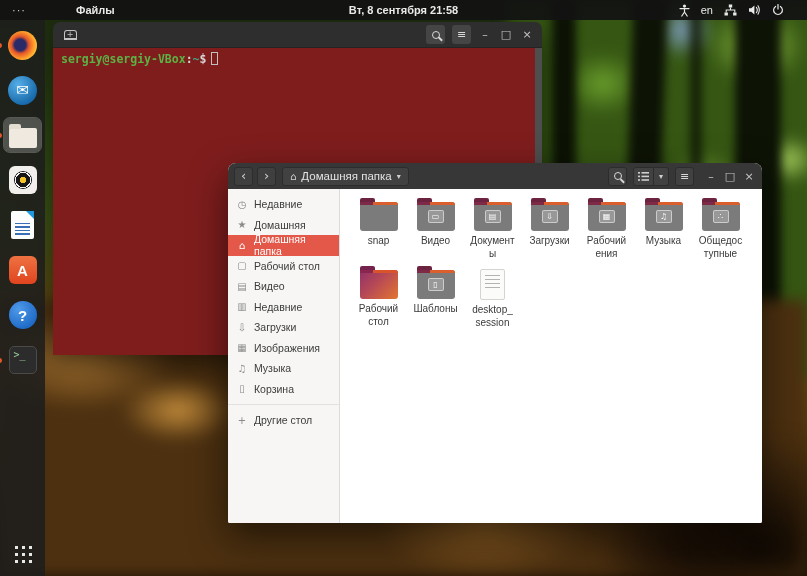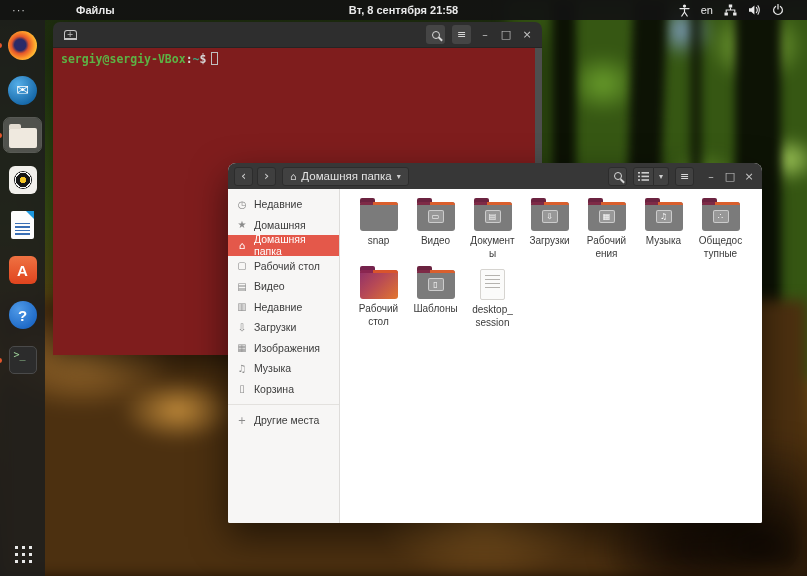--- a/index.html
+++ b/index.html
@@ -251,21 +251,21 @@
           <span class="si glyph">♫</span>
           <span>Музыка</span>
         </div>
         <div class="side-item">
           <span class="si glyph">▯</span>
           <span>Корзина</span>
         </div>
         <div class="side-sep"></div>
         <div class="side-item">
           <span class="si glyph">+</span>
-          <span>Другие места</span>
+          <span>Другие стол</span>
         </div>
       </div>
 
       <div class="content">
         <div class="gitem">
           <div class="gfolder"></div>
           <div class="glabel">snap</div>
         </div>
         <div class="gitem">
           <div class="gfolder">

